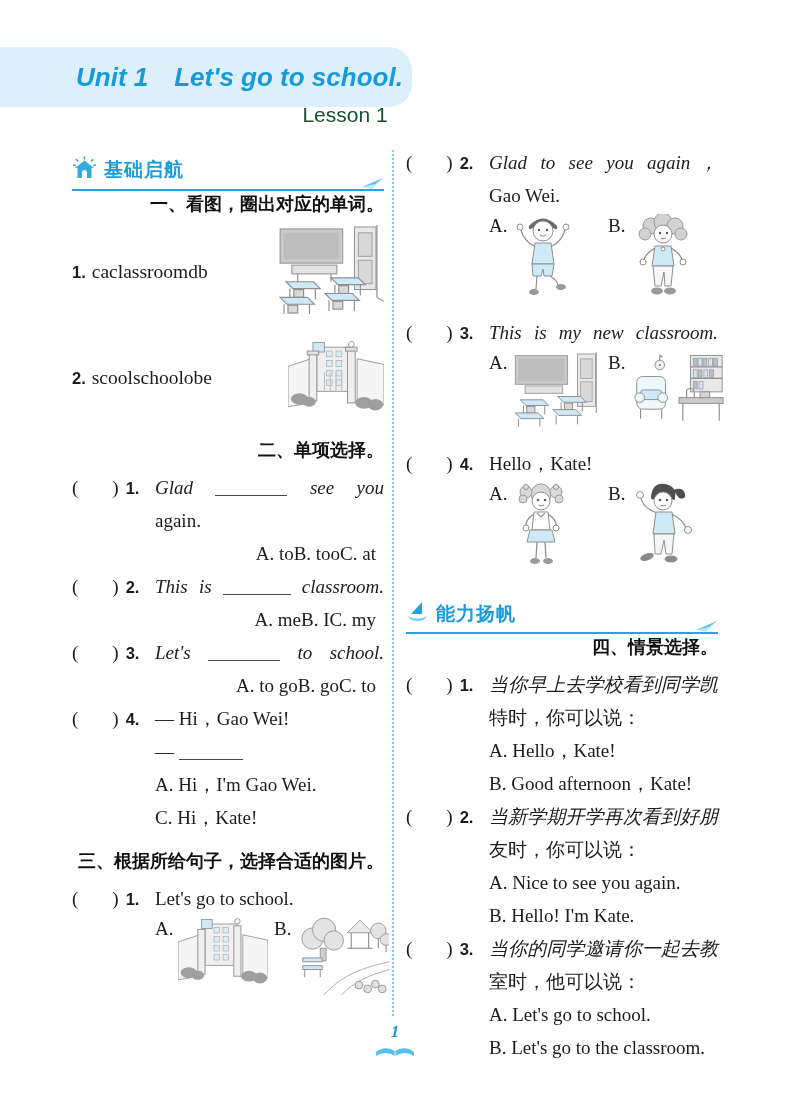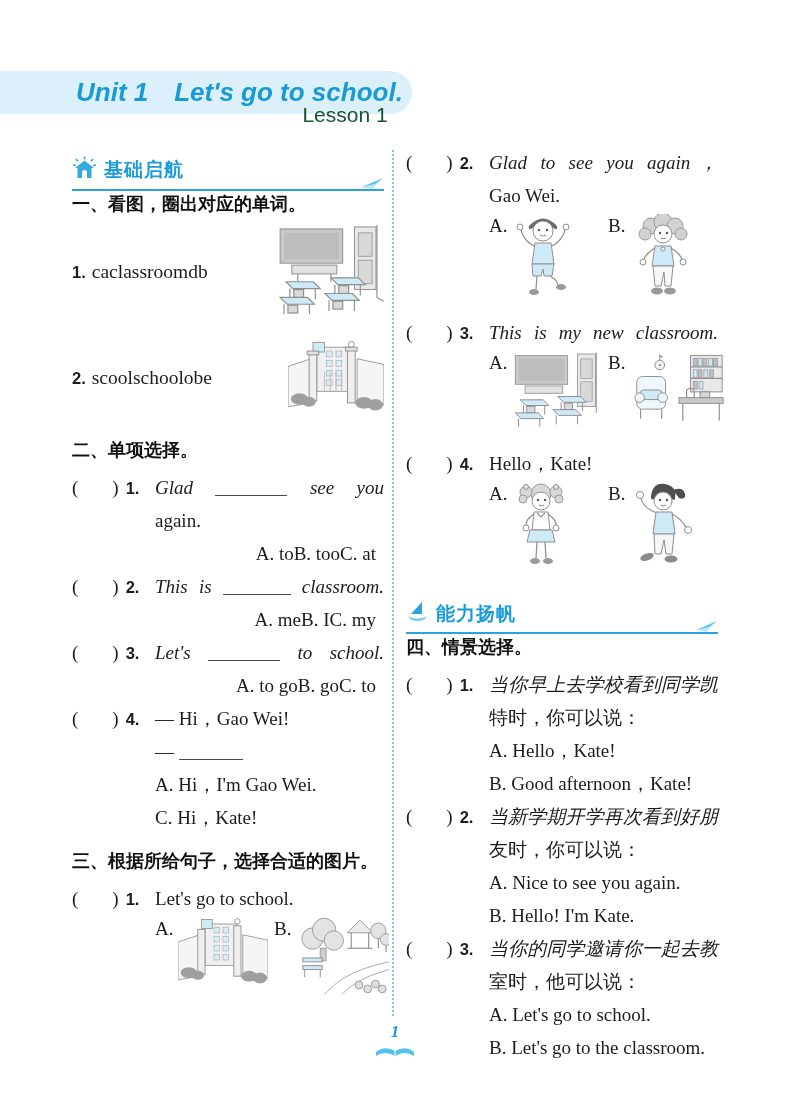--- a/index.html
+++ b/index.html
@@ -1,22 +1,22 @@
 <!DOCTYPE html>
 <html><head>
 <meta charset="utf-8">
 <style>
   * { margin:0; padding:0; box-sizing:border-box; }
   html,body { background:#fff; }
   body { width:790px; height:1101px; font-family:"Liberation Serif","DejaVu Serif",serif; color:#1c1c1c; }
   .page { position:relative; width:790px; height:1101px; overflow:hidden; background:#fff; }
 
   
-  .banner { position:absolute; left:0; top:47px; width:412px; height:43px; background:#dcf0fb;
-            border-radius:0 23px 23px 0; display:flex; align-items:center;margin-top:24px; }
+  .banner { position:absolute; left:0; top:47px; width:412px; height:60px; background:#dcf0fb;
+            border-radius:0 23px 23px 0; display:flex; align-items:center; }
   .banner-title { margin-left:76px; font-family:"Liberation Sans","DejaVu Sans",sans-serif;
                   font-weight:bold; font-style:italic; font-size:26px; color:#189ad7; white-space:nowrap; }
   .lesson { position:absolute; left:0; top:103px; width:690px; text-align:center;
             font-family:"Liberation Sans","DejaVu Sans",sans-serif; font-weight:normal; font-size:21px; color:#14532d; }
 
   
   .col { position:absolute; width:312px; }
   .col-left  { left:72px;  top:156px; }
   .col-right { left:406px; top:146px; }
   .divider { position:absolute; left:392px; top:150px; height:866px; width:0;
@@ -24,21 +24,21 @@
 
   
   .sec-header { position:relative; display:flex; align-items:center; gap:7px;
                 border-bottom:2px solid #2aa3dc; padding-bottom:5px; margin-bottom:0; }
   .sec-title { font-family:"Liberation Sans","DejaVu Sans",sans-serif; font-weight:bold;
                font-size:19px; color:#1b9cd9; letter-spacing:1px; }
   .sec-arrow { position:absolute; right:0; bottom:-4px; }
 
   
   .ex-title { font-family:"Liberation Sans","DejaVu Sans",sans-serif; font-weight:bold;
-              font-size:18px; color:#111; line-height:26px; margin-bottom:8px; }
+              font-size:18px; color:#111; line-height:26px; margin-bottom:8px;text-align:right; }
 
   
   .q { display:flex; align-items:flex-start; font-size:19px; }
   .q-prefix { flex:none; width:83px; display:flex; align-items:baseline; line-height:33px; }
   .paren { font-size:19px; }
   .paren-gap { display:inline-block; width:34px; }
   .q-num { font-family:"Liberation Sans","DejaVu Sans",sans-serif; font-weight:bold;
            font-size:16.5px; margin-left:7px; }
   .q-body { flex:1; min-width:0; line-height:33px; }
   .jline { text-align:justify; text-align-last:justify;font-style:italic; }

